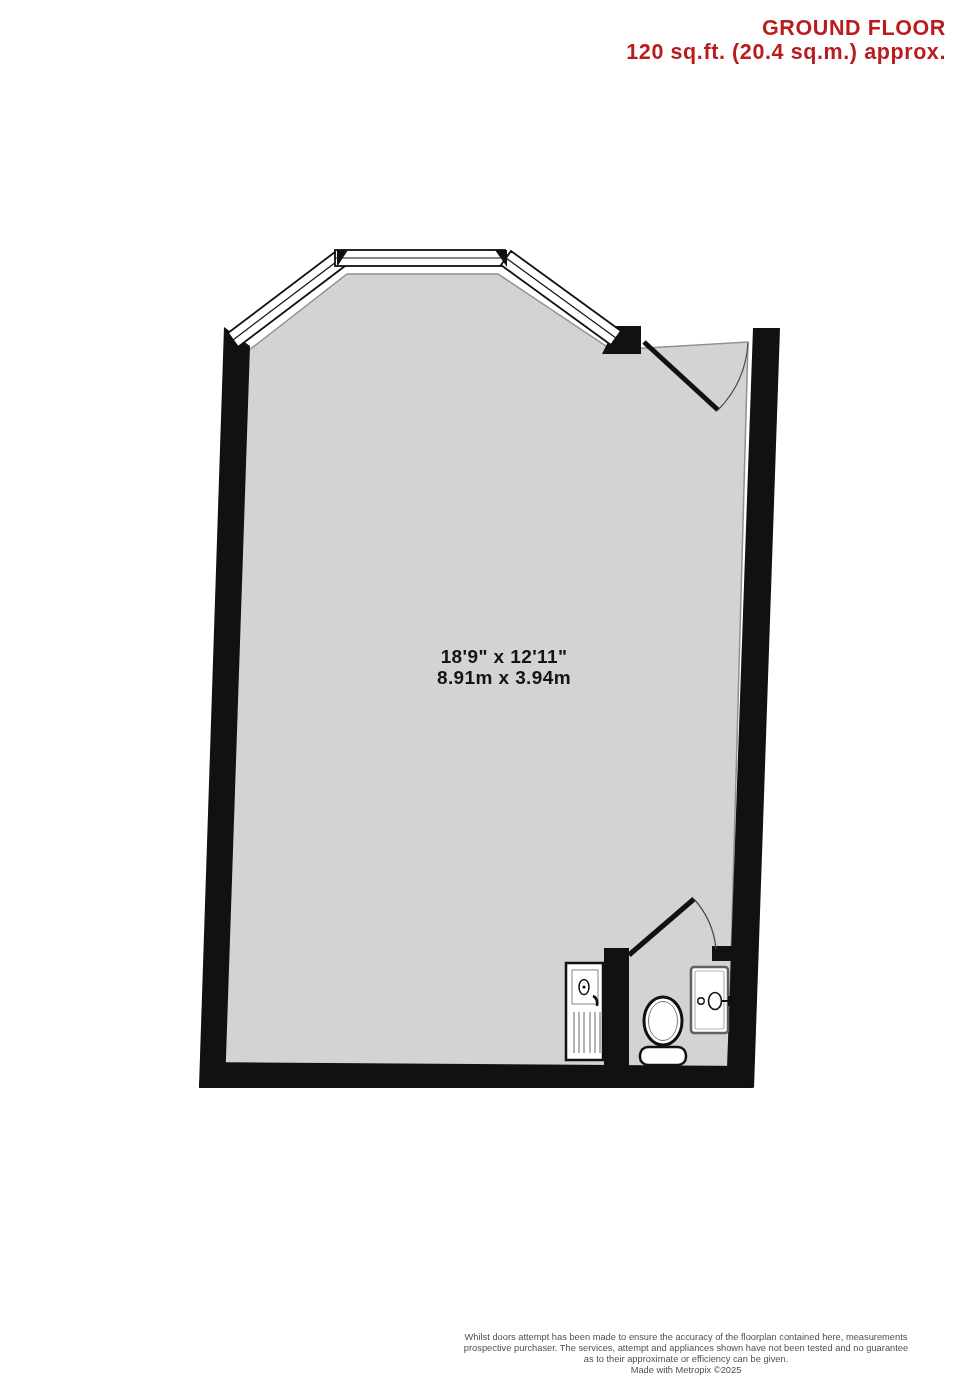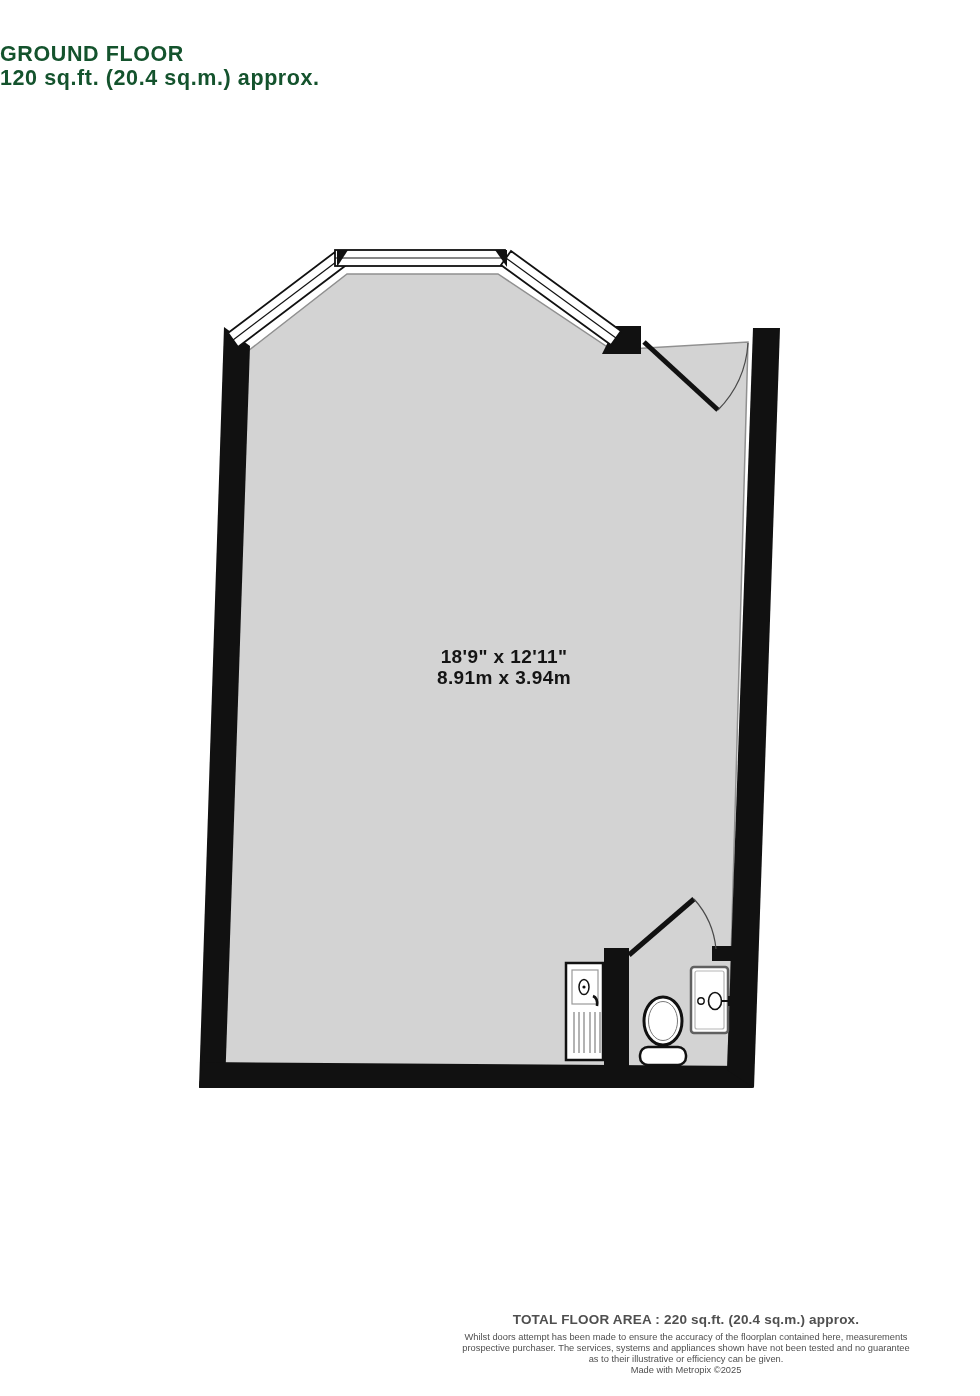--- a/index.html
+++ b/index.html
@@ -1,22 +1,22 @@
 <!DOCTYPE html>
 <html><head>
 <meta charset="utf-8">
 <style>
   html,body{margin:0;padding:0;background:#ffffff;}
   .page{
     position:relative;width:980px;height:1396px;background:#ffffff;overflow:hidden;
     font-family:"Liberation Sans", sans-serif;
   }
   .title-block{
-    position:absolute;top:42px;left:0;width:946px;text-align:left;
-    font-weight:bold;font-size:21.5px;line-height:24px;letter-spacing:0.6px;color:#14532d;
+    position:absolute;top:16px;left:0;width:946px;text-align:right;
+    font-weight:bold;font-size:21.5px;line-height:24px;letter-spacing:0.6px;color:#b91c1c;
   }
   .room-label{
     position:absolute;top:646px;left:304px;width:400px;text-align:center;
     font-weight:bold;font-size:19px;line-height:21px;color:#141414;letter-spacing:0.4px;
   }
   .footer-area-line{
     position:absolute;top:1312px;left:426px;width:520px;text-align:center;
     font-weight:bold;font-size:13.5px;color:#4f4f4f;letter-spacing:0.2px;
   }
   .footer-disclaimer{
@@ -105,21 +105,20 @@
       <line x1="721" y1="1001" x2="729" y2="1001" stroke="#111111" stroke-width="2"></line>
       <line x1="729" y1="996" x2="729" y2="1006" stroke="#111111" stroke-width="2"></line>
     </g>
   </svg>
 
   <div class="room-label">
     <div>18'9"  x 12'11"</div>
     <div>8.91m  x 3.94m</div>
   </div>
 
-  <div class="footer-area-line">TOTAL FLOOR AREA : 220 sq.ft. (20.4 sq.m.) approx.</div>
   <div class="footer-disclaimer">
     <div>Whilst doors attempt has been made to ensure the accuracy of the floorplan contained here, measurements</div>
-    <div>prospective purchaser. The services, systems and appliances shown have not been tested and no guarantee</div>
-    <div>as to their illustrative or efficiency can be given.</div>
+    <div>prospective purchaser. The services, attempt and appliances shown have not been tested and no guarantee</div>
+    <div>as to their approximate or efficiency can be given.</div>
     <div>Made with Metropix ©2025</div>
   </div>
 
 </div>
 
 </body></html>

